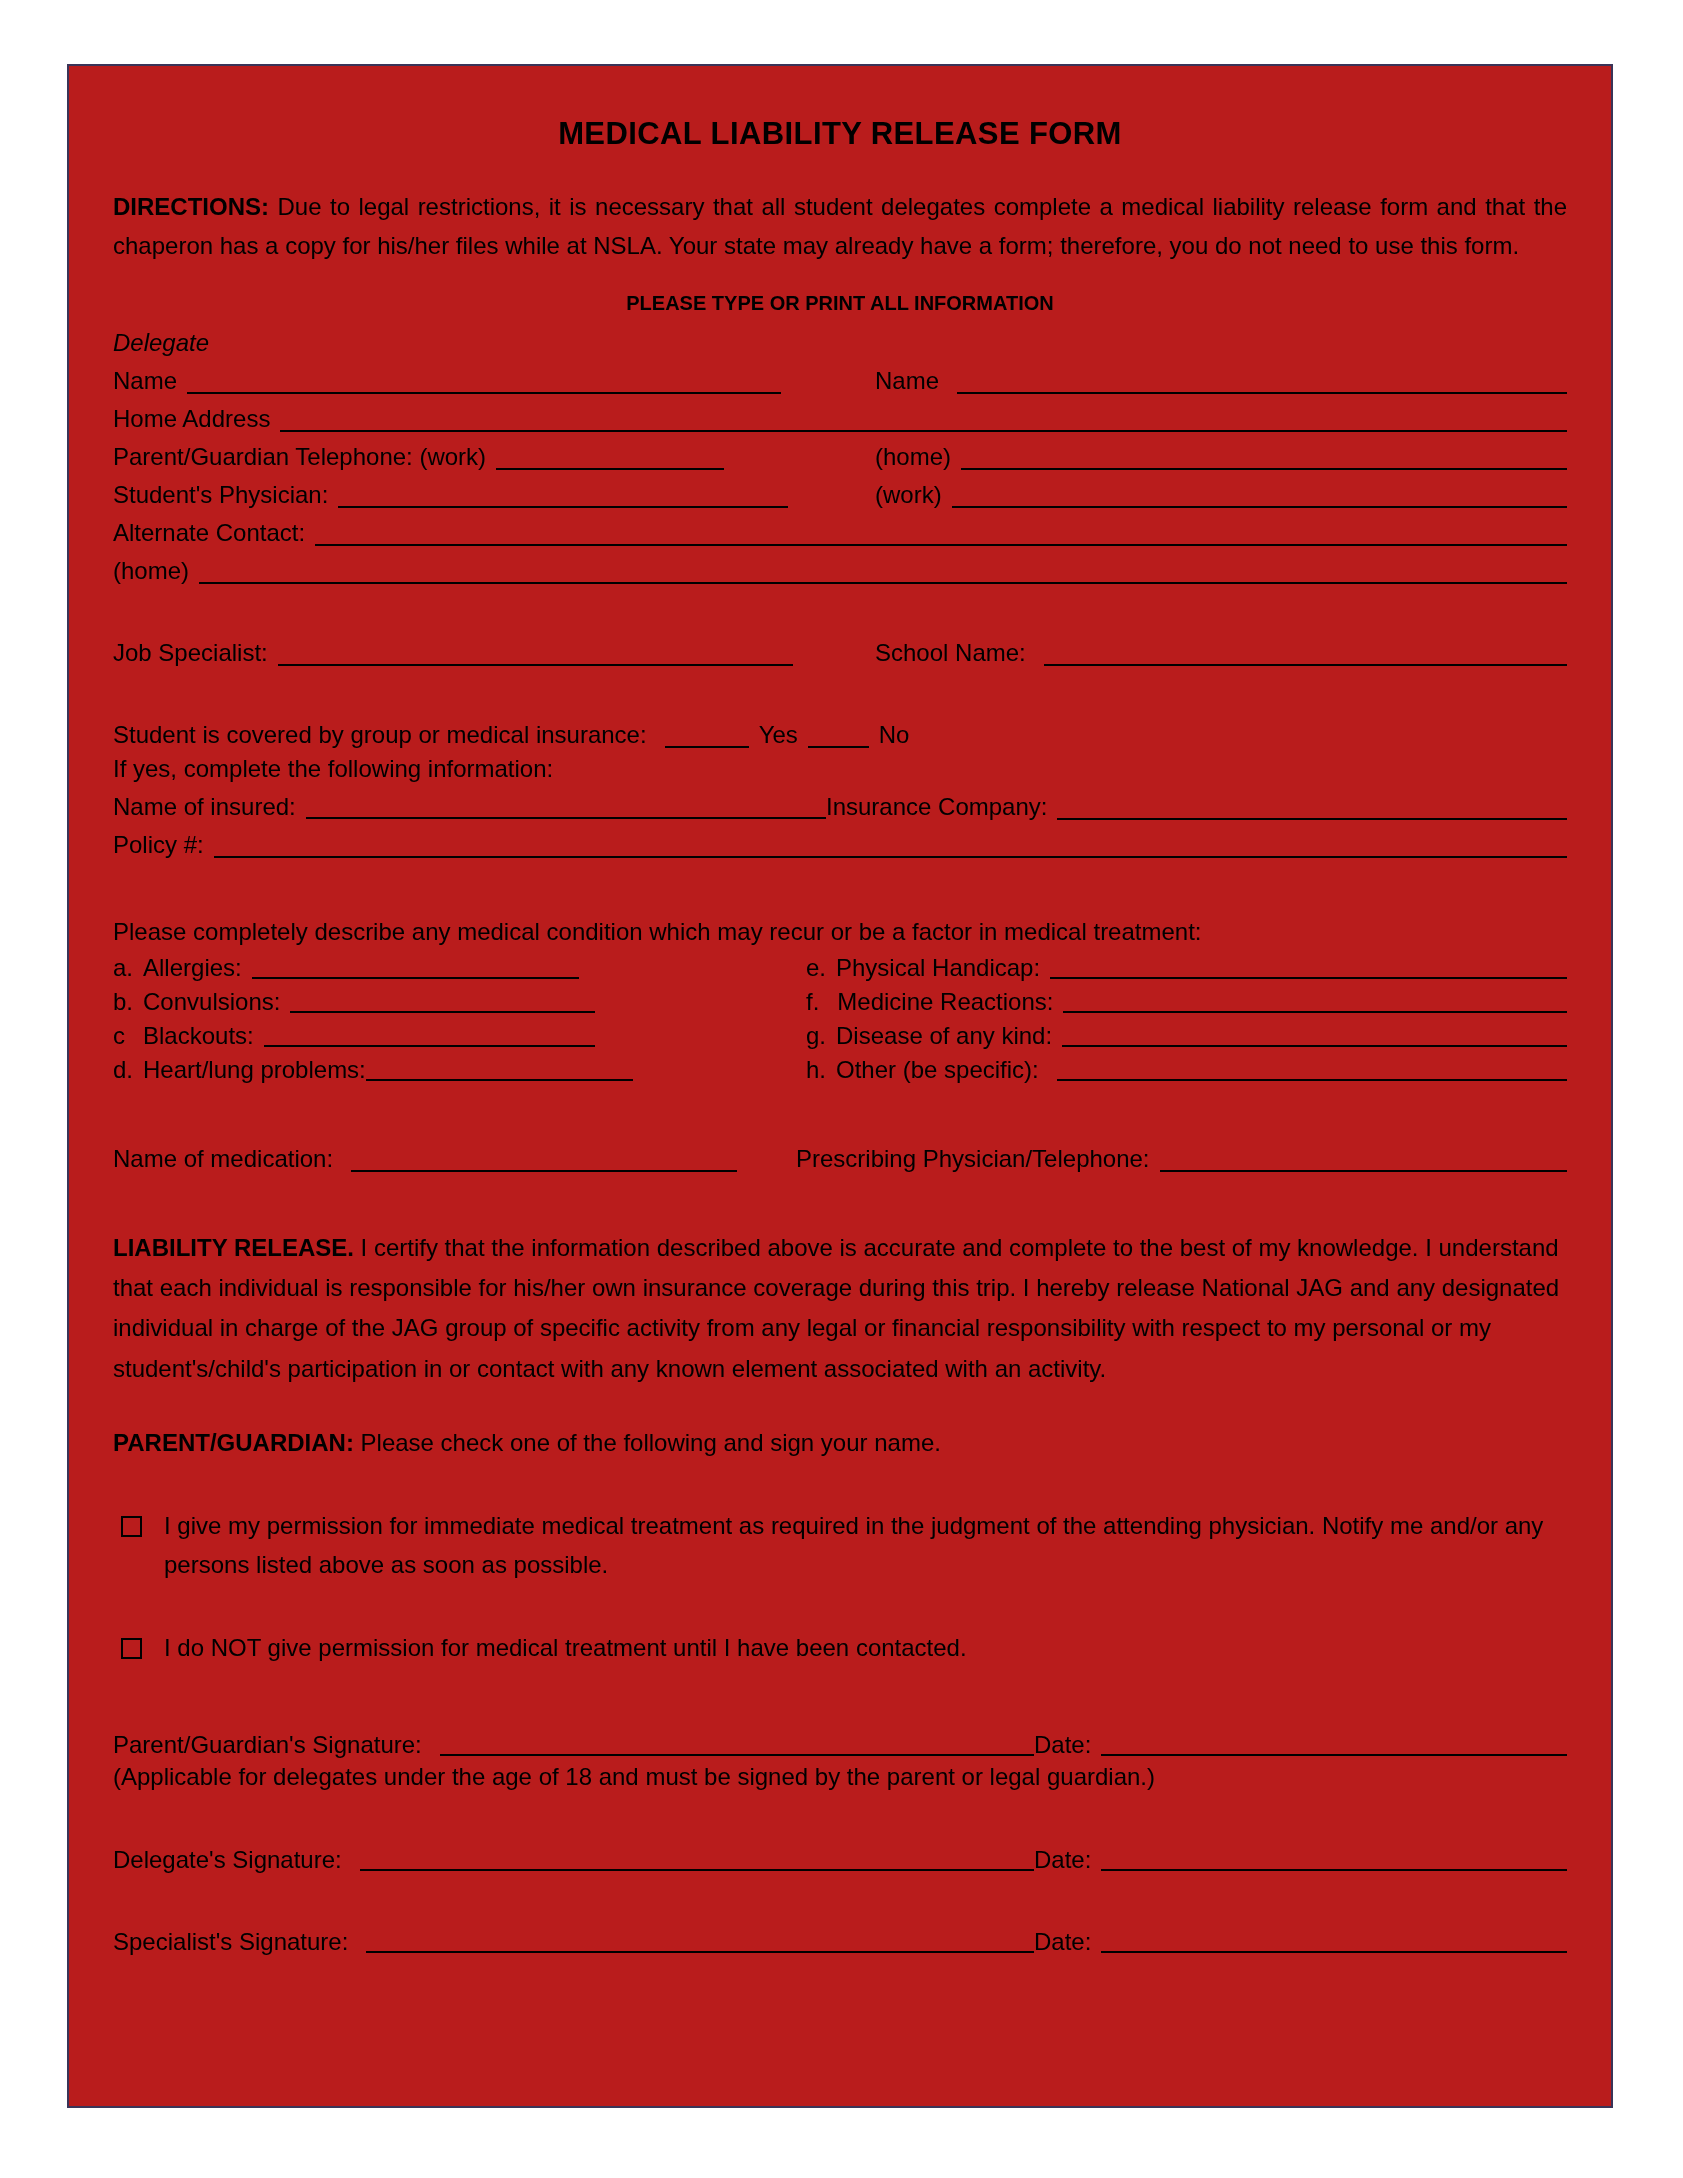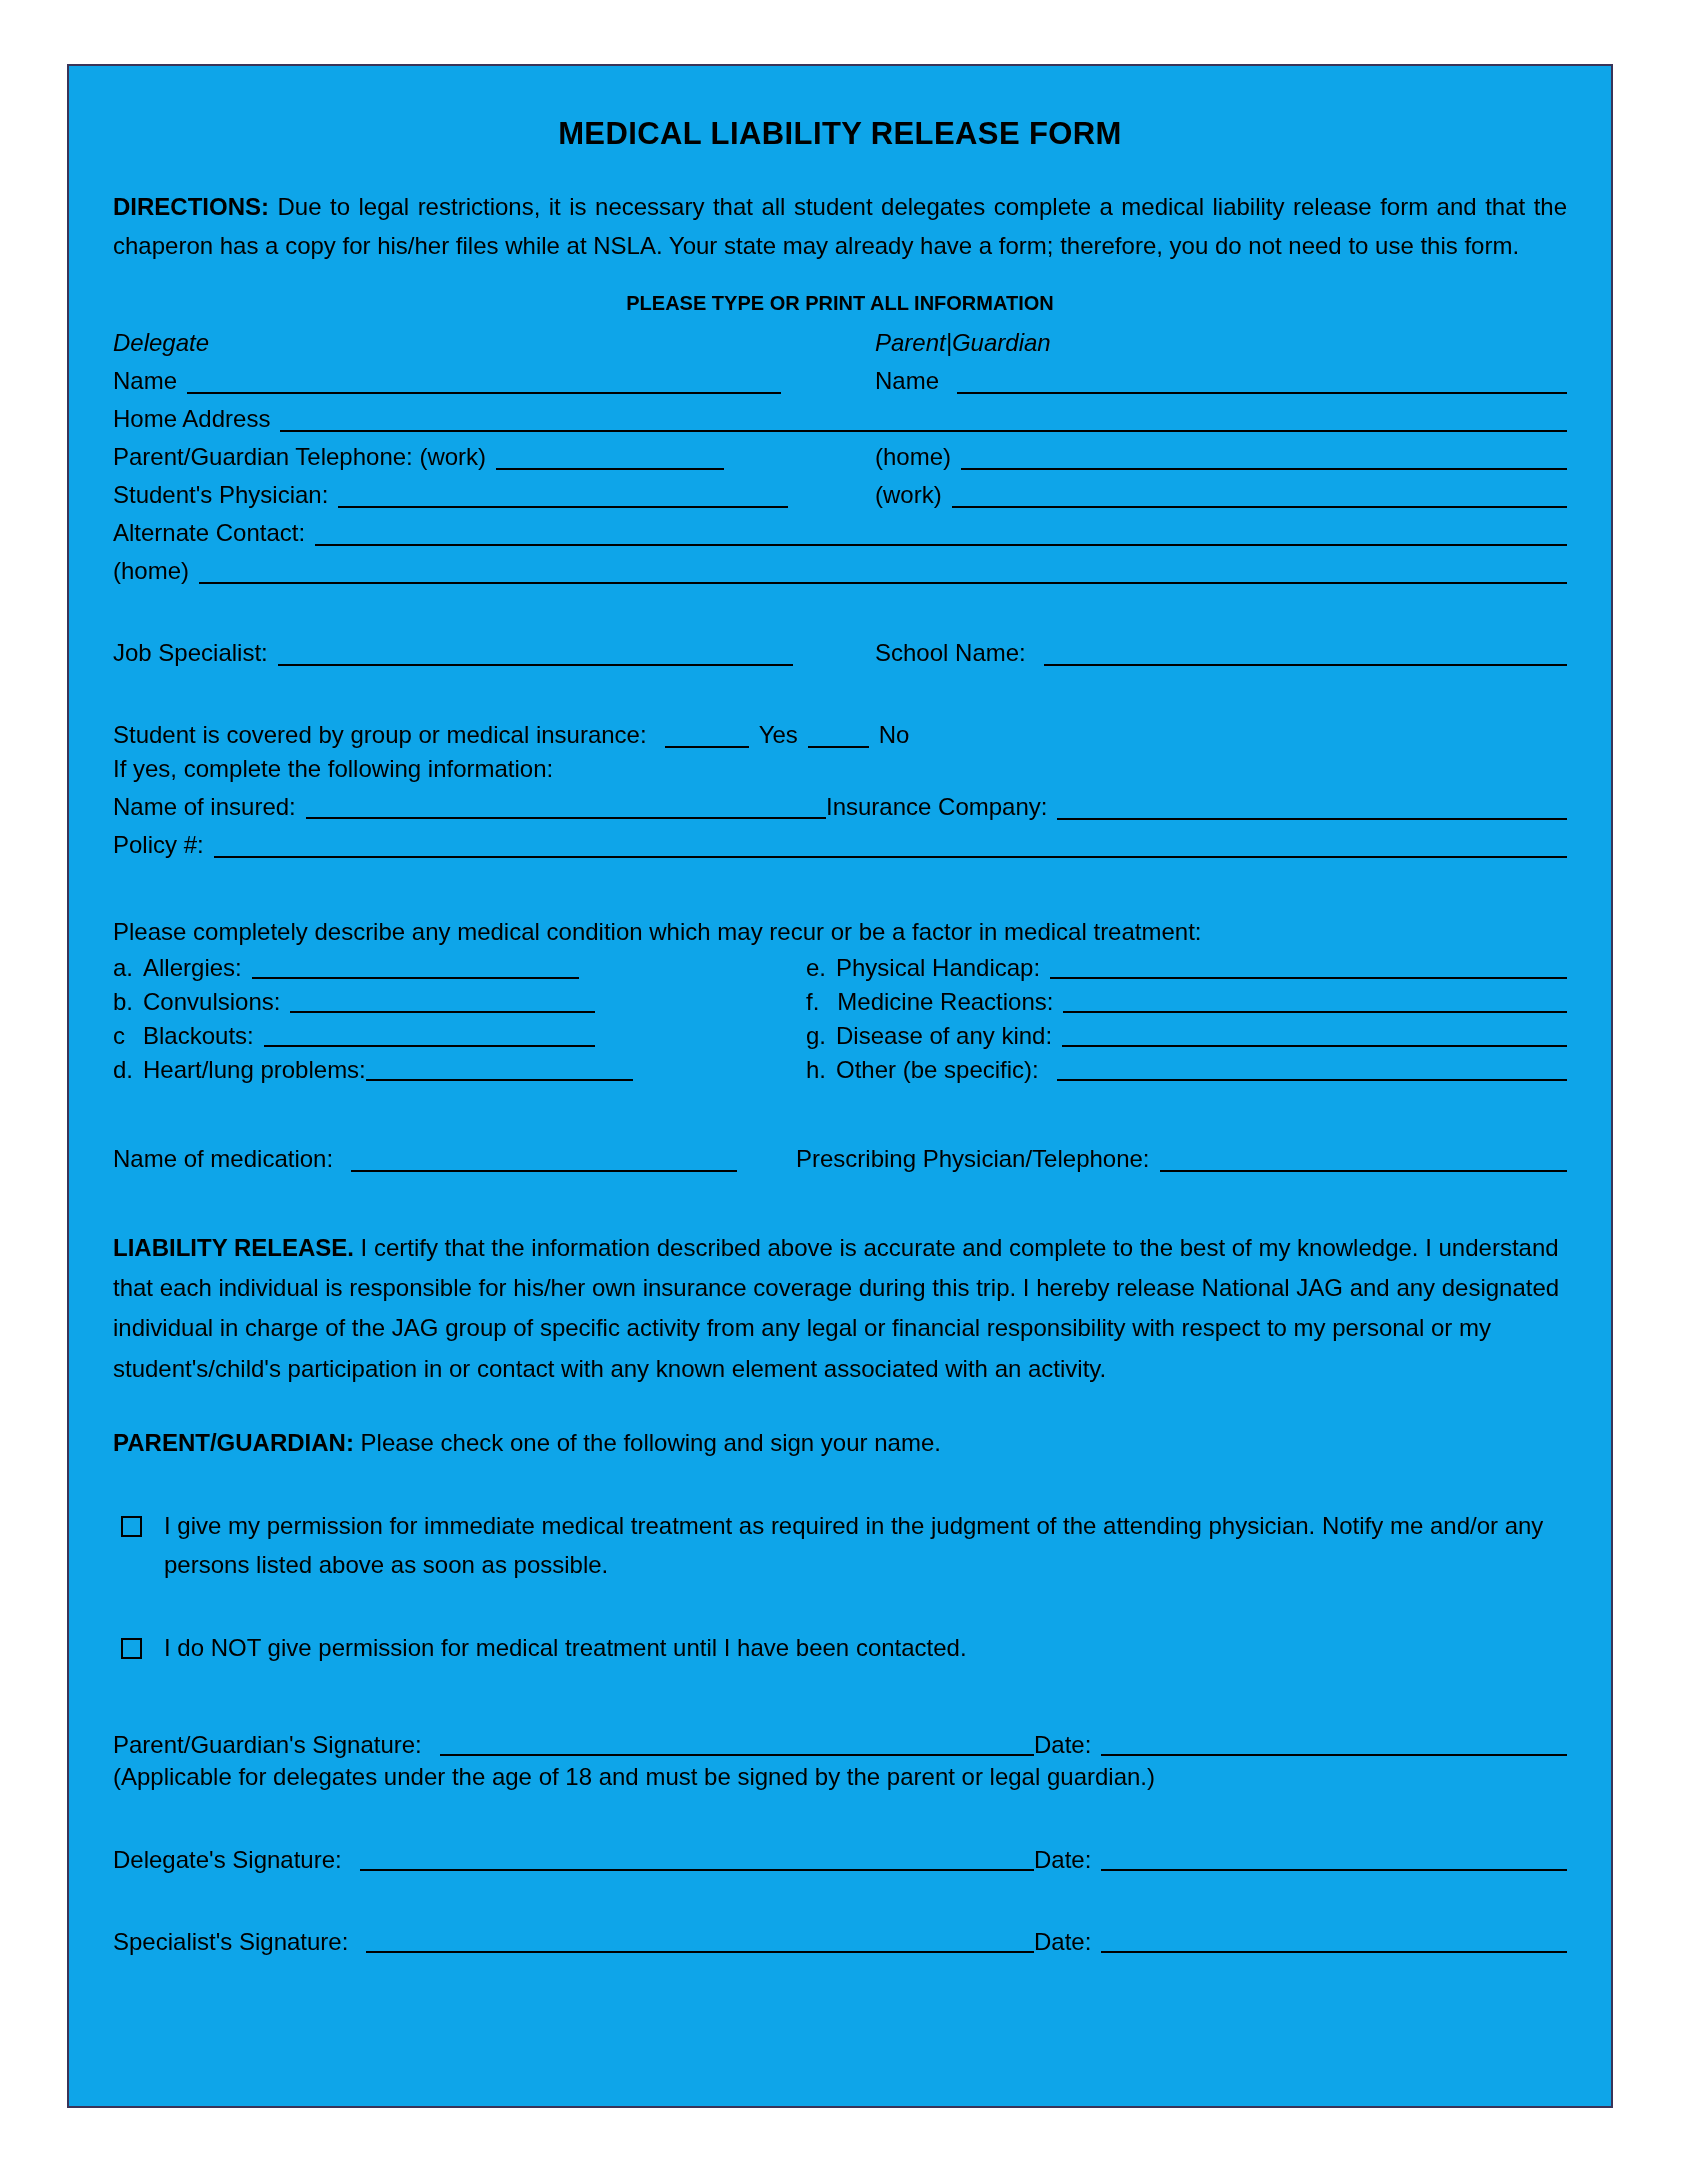--- a/index.html
+++ b/index.html
@@ -16,21 +16,21 @@
     -webkit-font-smoothing: antialiased;
   }
 
   .page {
     position: absolute;
     left: 67px;
     top: 64px;
     width: 1546px;
     height: 2044px;
     border: 2px solid #3a3458;
-    background: #0ea5e9;
+    background: #b91c1c;
     box-sizing: border-box;
     overflow: hidden;
   }
 
   .inner {
     padding: 28px 44px 0 44px;
   }
 
   
   .doc-title {
@@ -152,23 +152,20 @@
 
     <div class="doc-title">MEDICAL LIABILITY RELEASE FORM</div>
 
     <p class="directions"><b>DIRECTIONS:</b><span> Due to legal restrictions, it is necessary that all student delegates complete a medical liability release form and that the chaperon has a copy for his/her files while at NSLA. Your state may already have a form; therefore, you do not need to use this form.</span></p>
 
     <div class="section-center-title">PLEASE TYPE OR PRINT ALL INFORMATION</div>
 
     <div class="row">
       <div class="col-left">
         <span class="lbl-it">Delegate</span>
-      </div>
-      <div class="col-right">
-        <span class="lbl-it">Parent|Guardian</span>
       </div>
     </div>
 
     <div class="row tall">
       <div class="col-left">
         <span class="lbl">Name</span>
         <span class="gap-sm"></span>
         <span class="blank" style="width:594px"></span>
       </div>
       <div class="col-right">

